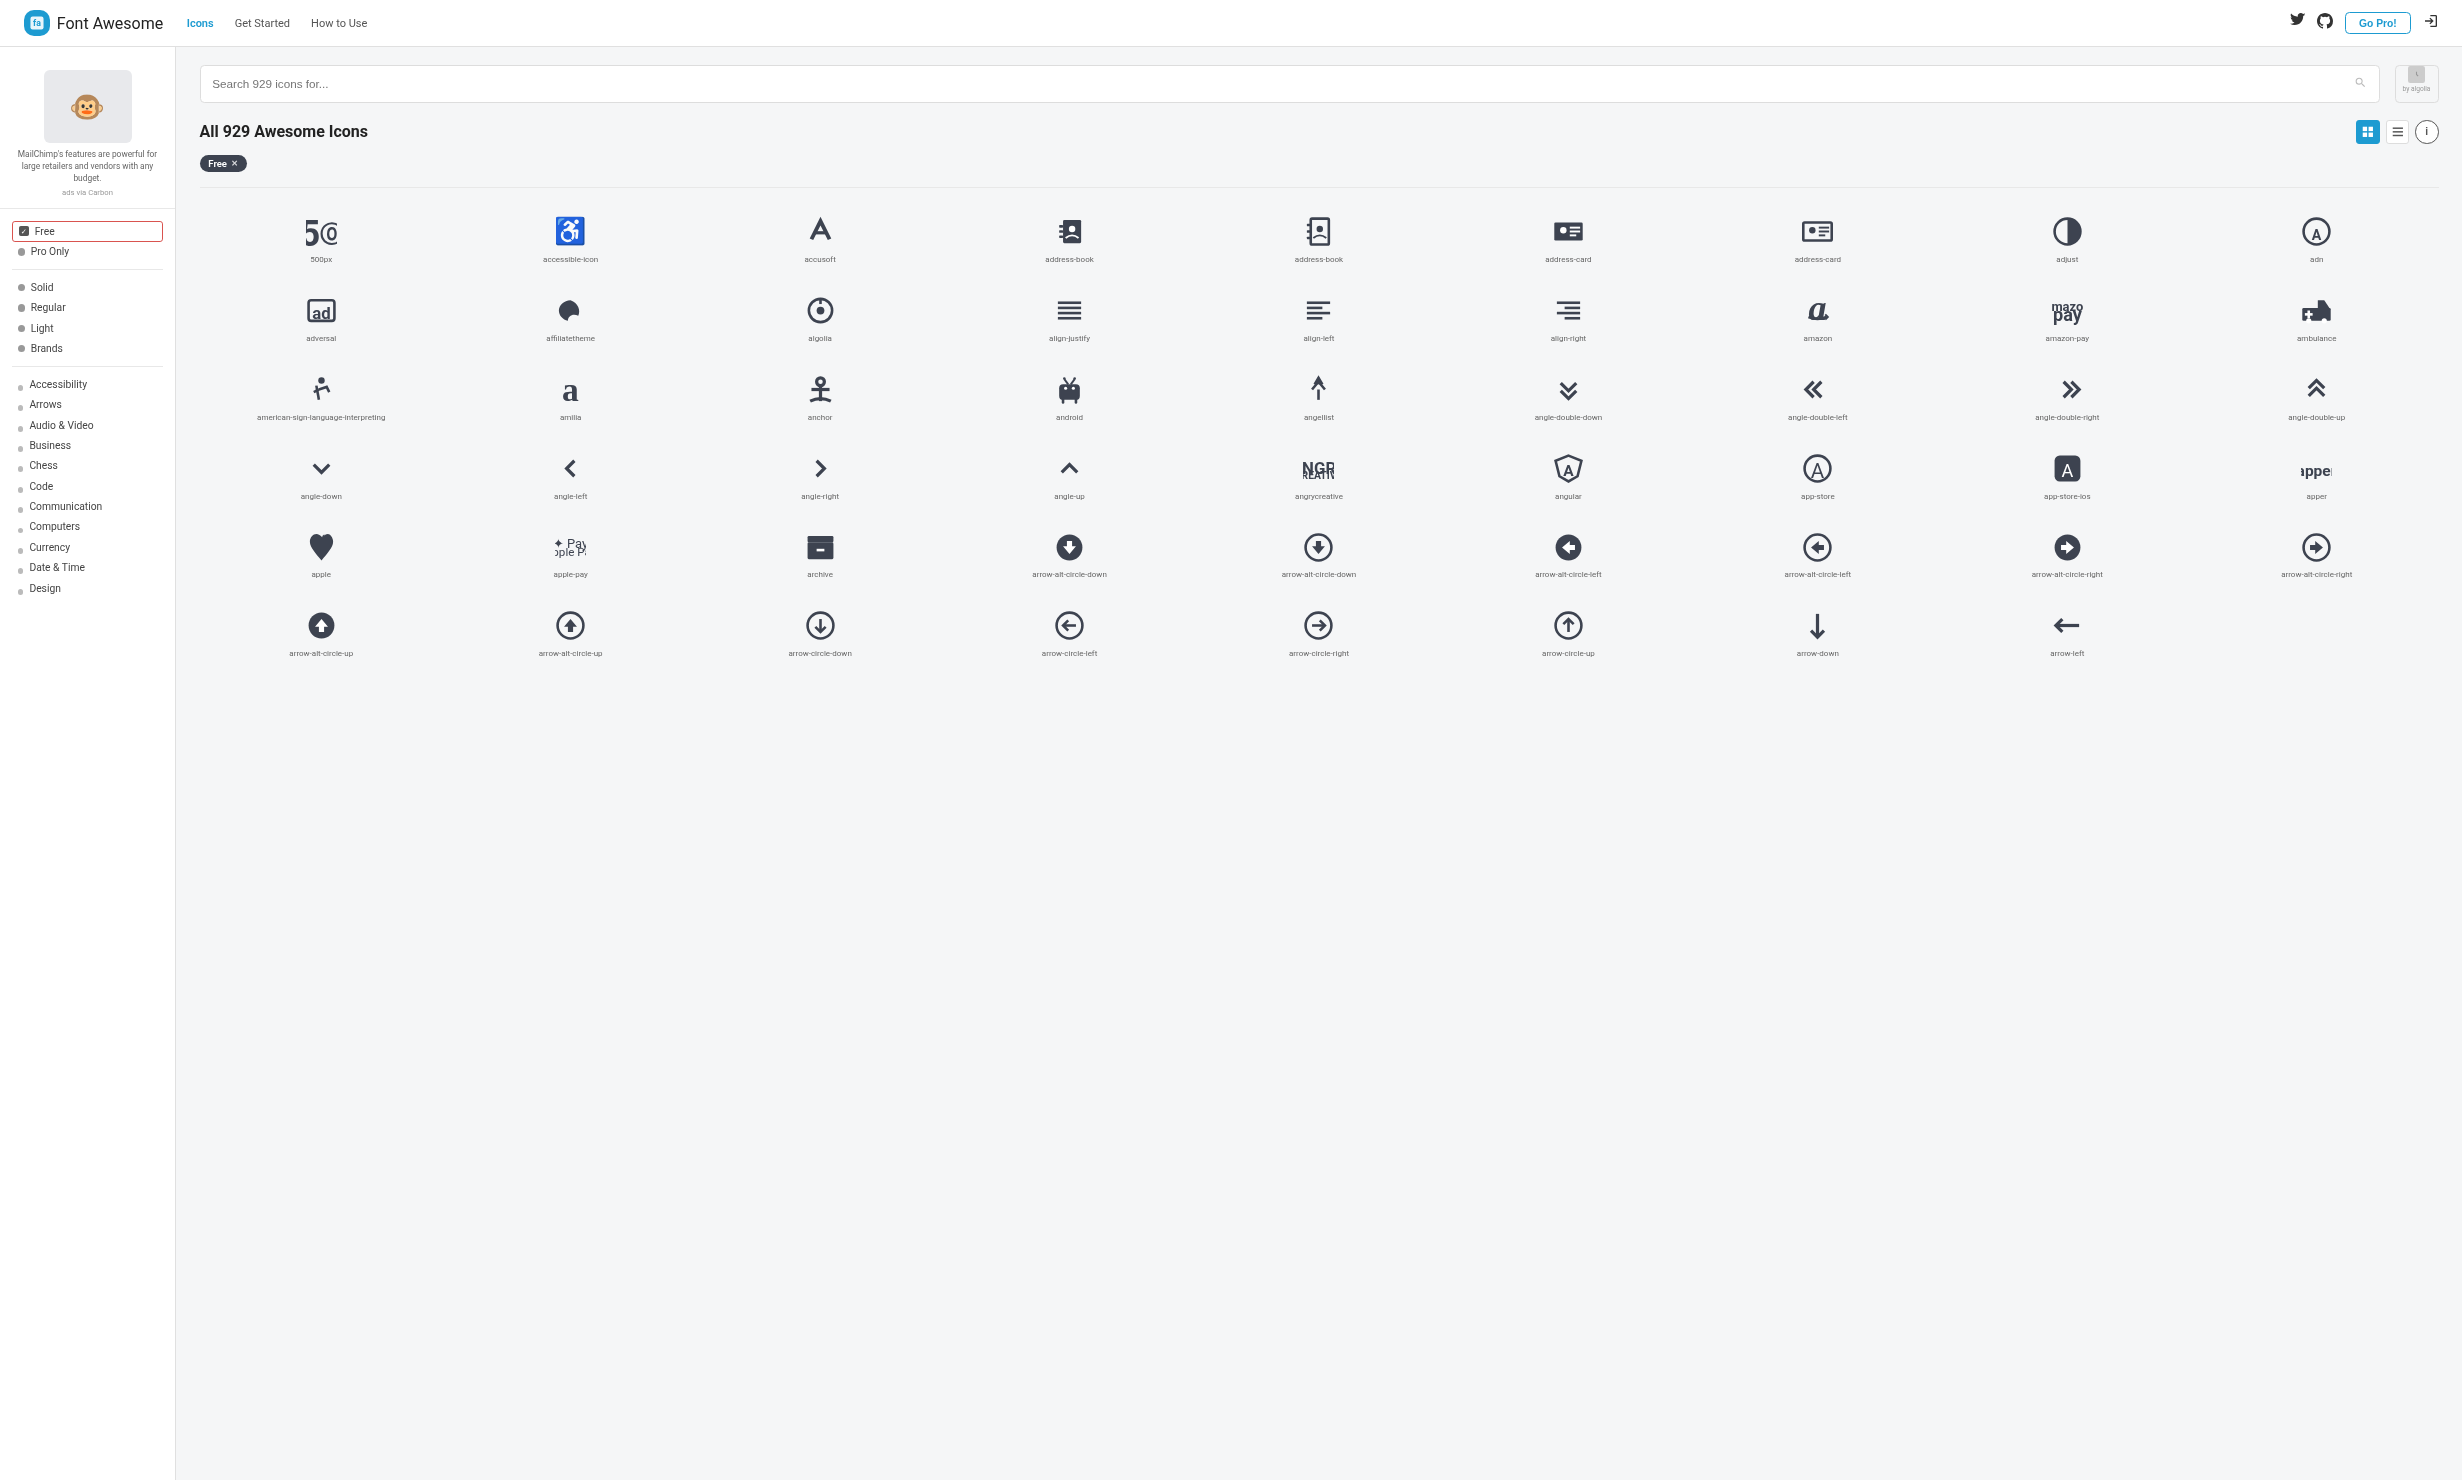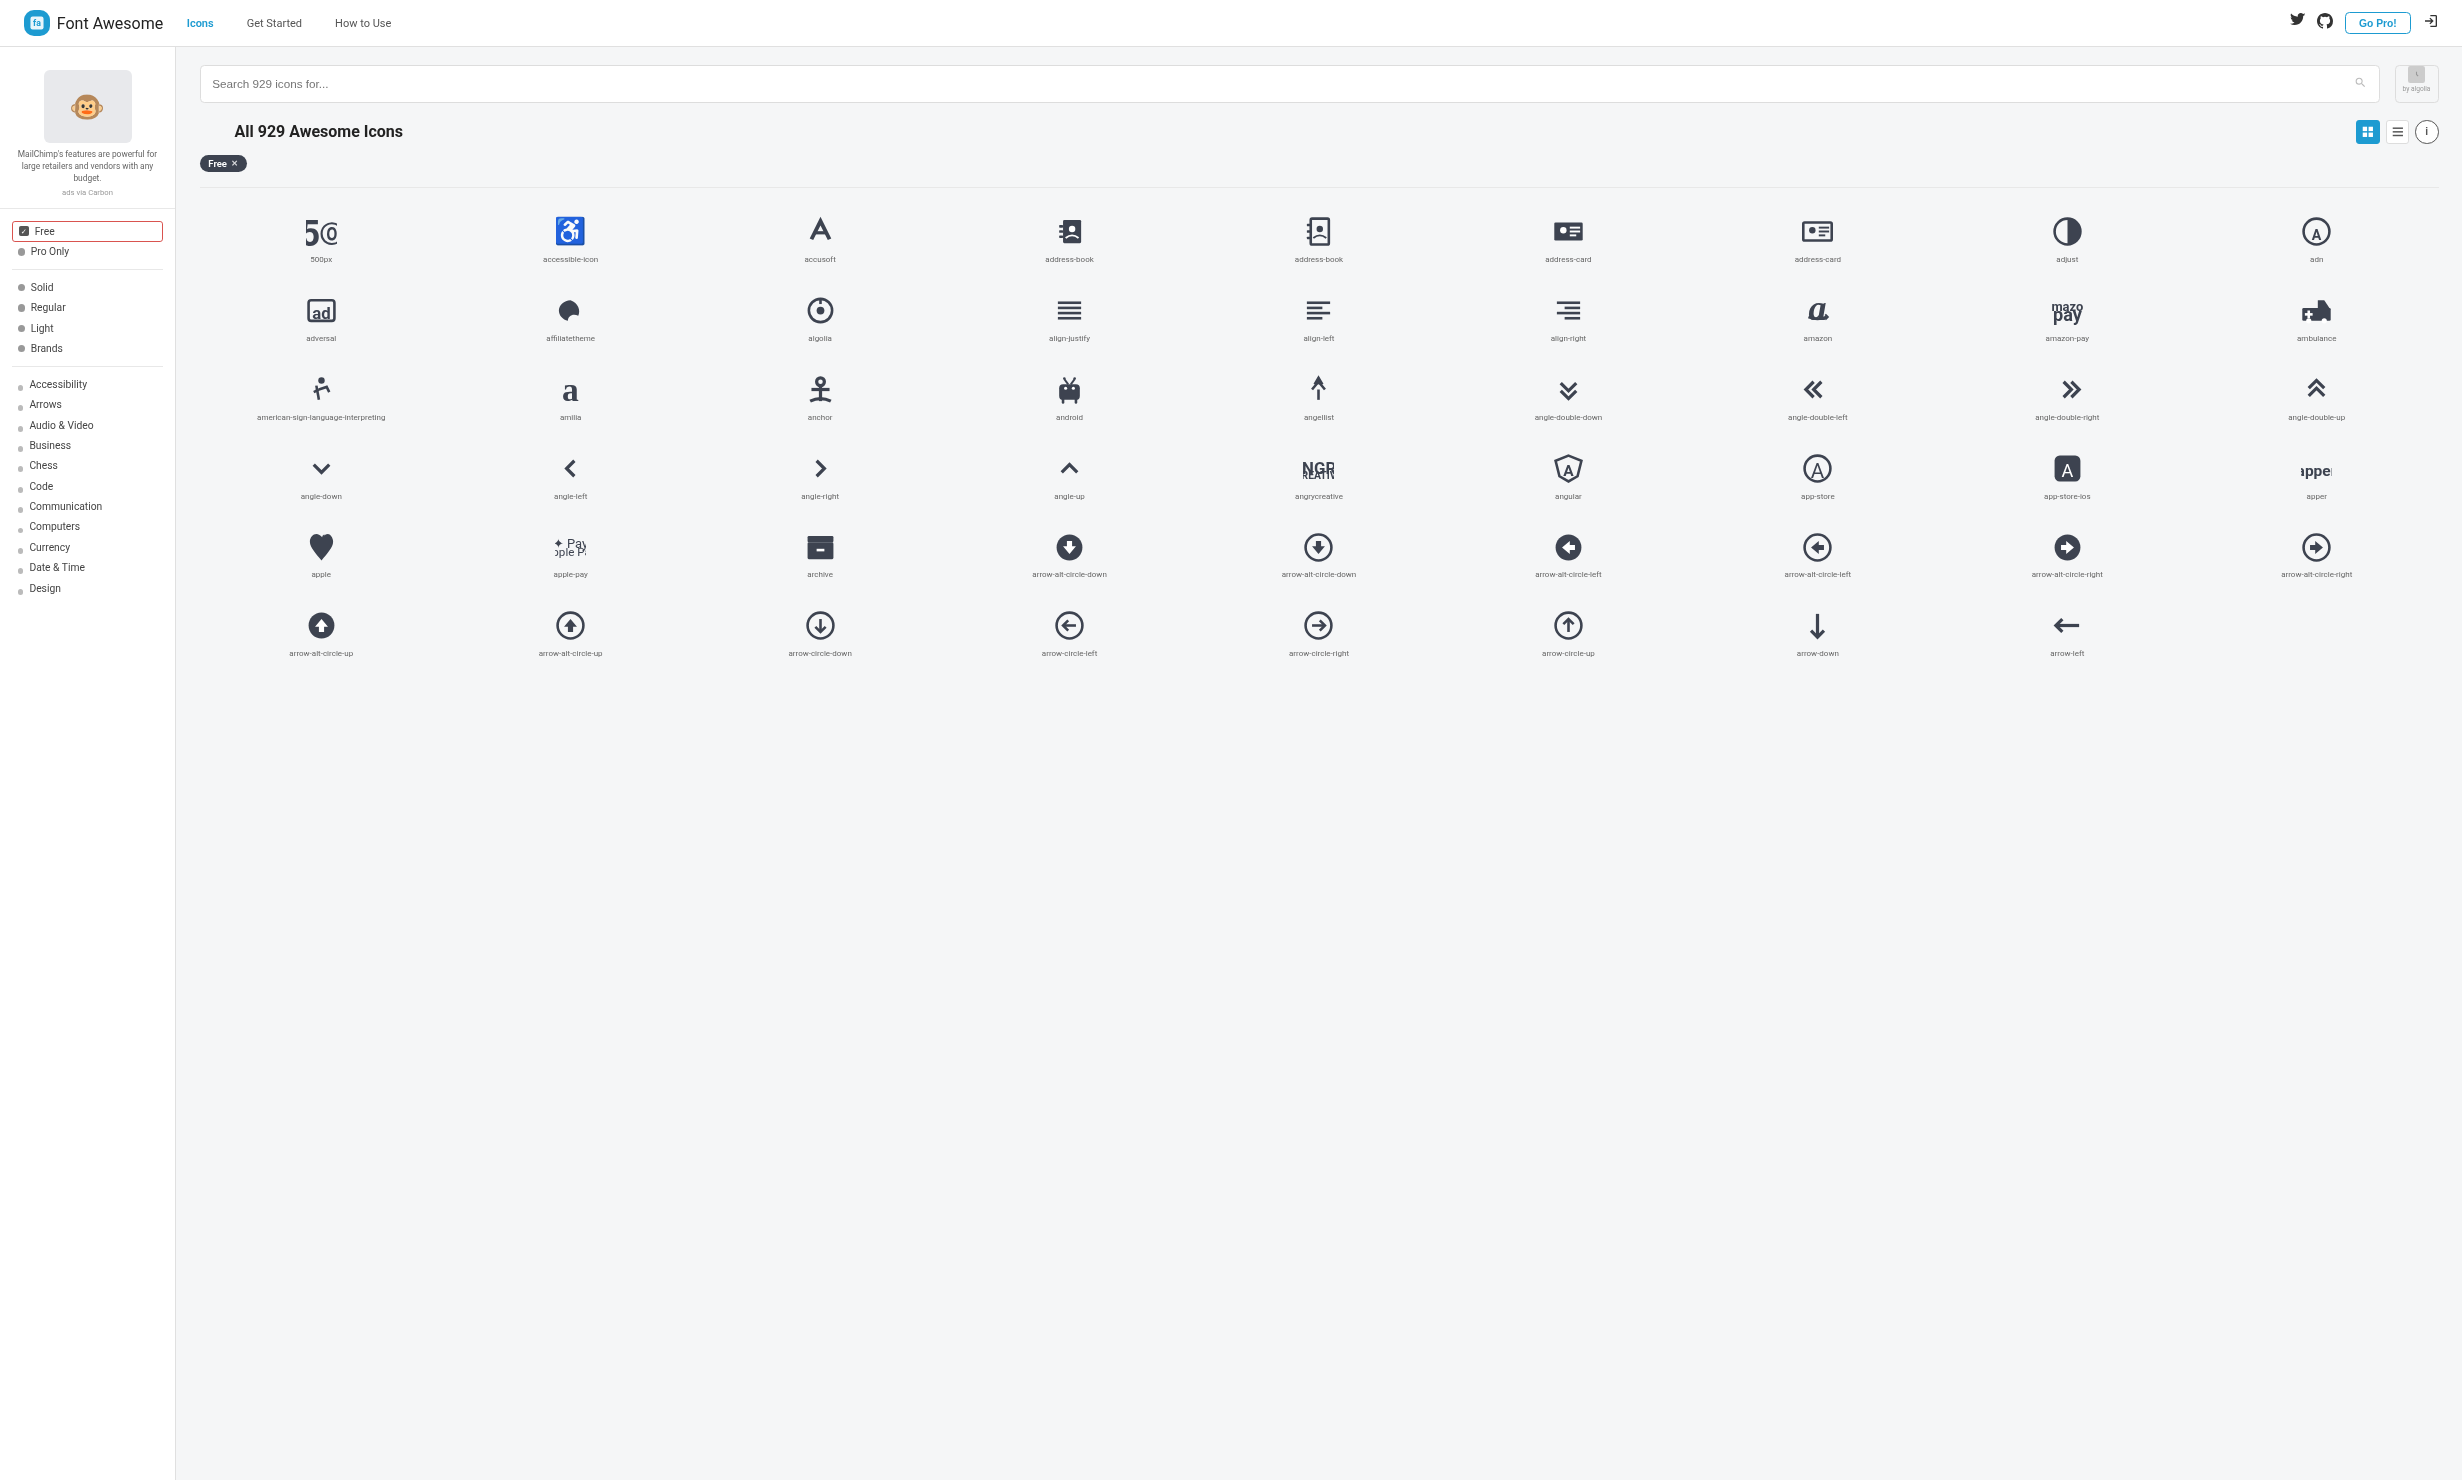--- a/index.html
+++ b/index.html
@@ -36,21 +36,21 @@
       font-weight: bold;
     }
     .logo-text {
       font-size: 16px;
       font-weight: 400;
       color: #222;
     }
     .header-nav {
       display: flex;
       align-items: center;
-      gap: 33px;
+      gap: 21px;
       flex: 1;
     }
     .nav-link {
       font-size: 11px;
       color: #555;
       text-decoration: none;
       cursor: pointer;
     }
     .nav-link.active {
       color: #1d9bd1;
@@ -240,21 +240,20 @@
     .section-header {
       display: flex;
       align-items: center;
       justify-content: space-between;
       margin-bottom: 11.7px;
     }
     .section-title {
       font-size: 16px;
       font-weight: 700;
       color: #222;
-      margin-left: 35px;
     }
     .view-controls {
       display: flex;
       align-items: center;
       gap: 5.9px;
     }
     .view-btn {
       width: 23.5px;
       height: 23.5px;
       border: 0.7px solid #ddd;

